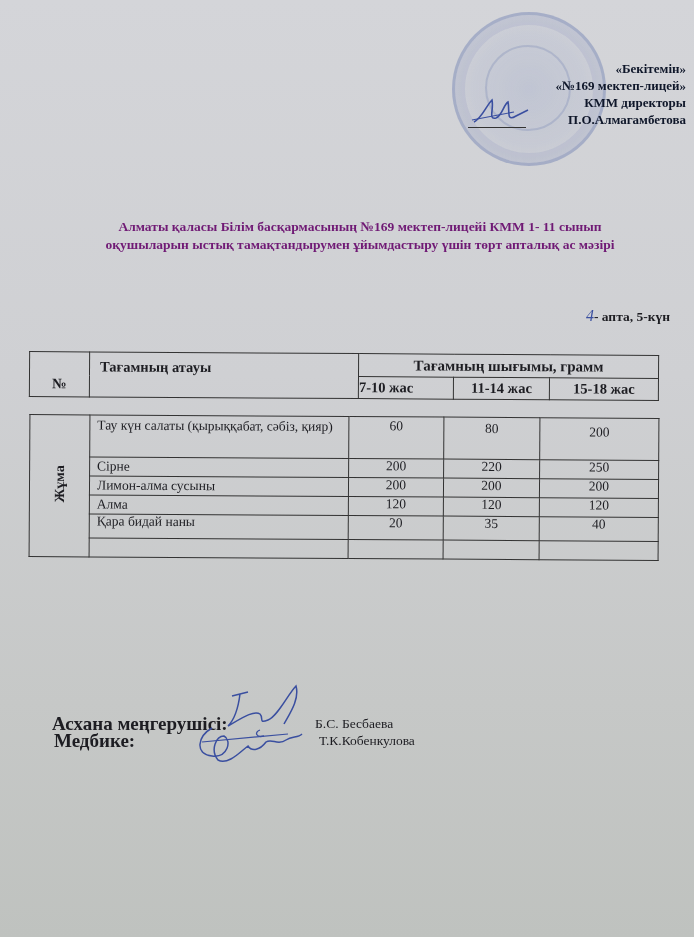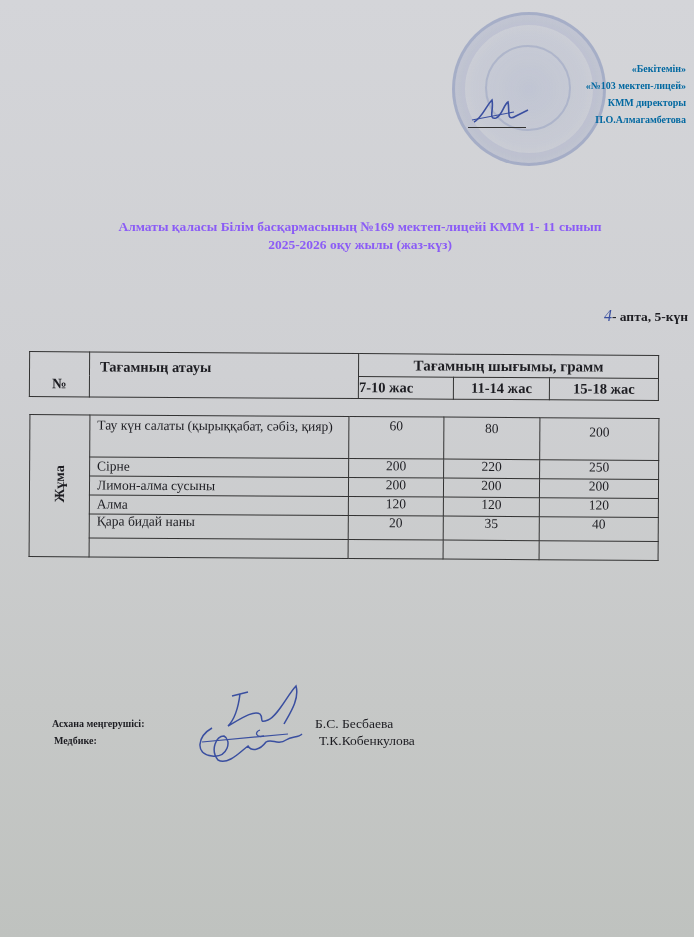--- a/index.html
+++ b/index.html
@@ -4,69 +4,69 @@
   <style>
     html, body { margin: 0; padding: 0; }
     body {
       width: 694px; height: 937px; overflow: hidden;
       background: linear-gradient(180deg, #d4d5d9 0%, #cfd0d3 40%, #c6c8c7 75%, #bfc2bf 100%);
       font-family: "Liberation Serif", serif;
       color: #1d1d22;
       position: relative;
     }
     .abs { position: absolute; }
-    .approval { right: 8px; top: 60px; text-align: right; font-weight: bold; font-size: 10px; line-height: 17px; color: #0369a1; }
+    .approval { right: 8px; top: 60px; text-align: right; font-weight: bold; font-size: 13px; line-height: 17px; color: #0f172a; }
     .stamp {
       left: 452px; top: 12px; width: 148px; height: 148px; border-radius: 50%;
       border: 3px solid rgba(90,110,170,0.35);
       box-shadow: inset 0 0 0 10px rgba(90,110,170,0.12);
       background: radial-gradient(circle, rgba(110,130,190,0.18) 0%, rgba(110,130,190,0.10) 55%, rgba(110,130,190,0.04) 70%);
     }
     .stamp-inner { position:absolute; left: 30px; top: 30px; width: 82px; height: 82px; border-radius: 50%; border: 2px solid rgba(90,110,170,0.22); }
     .sign-line { left: 468px; top: 127px; width: 58px; border-bottom: 1px solid #333; }
     .sig1 { left: 470px; top: 96px; }
-    .title { left: 40px; top: 218px; width: 640px; text-align: center; font-weight: bold; font-size: 13.5px; line-height: 17.5px; color: #8b5cf6; }
-    .week { right: 6px; top: 307px; font-weight: bold; font-size: 13.5px; margin-left: 36px; }
+    .title { left: 40px; top: 218px; width: 640px; text-align: center; font-weight: bold; font-size: 13.5px; line-height: 17.5px; color: #701a75; }
+    .week { right: 24px; top: 307px; font-weight: bold; font-size: 13.5px; margin-left: 36px; }
     .week .num { color: #3a4fa0; font-style: italic; font-weight: normal; font-size: 16px; }
     table { border-collapse: collapse; position: absolute; }
     td { border: 1.2px solid #333; padding: 0; }
     .hdr { left: 29px; top: 353px; width: 630px; height: 46px; transform: rotate(0.35deg); }
     .hdr td { font-weight: bold; font-size: 14.5px; }
     .body-tbl { left: 29px; top: 416px; width: 630px; transform: rotate(0.35deg); }
     .body-tbl td { font-family: "Liberation Serif", serif; font-size: 13.5px; line-height: 14px; }
     .num-cell { text-align: center; vertical-align: top; }
     .name-cell { padding-left: 7px !important; }
     .day-label { writing-mode: vertical-rl; transform: rotate(180deg); font-weight: bold; font-size: 14px; display:inline-block; }
-    .footer { left: 52px; top: 715px; font-weight: bold; font-size: 10px; line-height: 17px; }
+    .footer { left: 52px; top: 715px; font-weight: bold; font-size: 19px; line-height: 17px; }
     .footer-names { left: 315px; top: 715px; font-weight: normal; font-size: 13.5px; line-height: 17px; }
     .sig2 { left: 188px; top: 680px; }
   </style>
 </head>
 <body>
 
 <div class="abs stamp">
   <div class="stamp-inner"></div>
 </div>
 
 <svg class="abs sig1" width="60" height="34">
   <path d="M4 26 C12 22, 16 10, 22 4 C24 14, 18 24, 26 22 C32 20, 34 8, 38 6 C40 16, 36 26, 46 20 C50 18, 54 16, 58 14" stroke="#3a4fa0" stroke-width="1.6" fill="none"></path>
   <path d="M2 24 L44 16" stroke="#3a4fa0" stroke-width="1.2" fill="none"></path>
 </svg>
 <div class="abs sign-line"></div>
 
 <div class="abs approval">
   <div>«Бекітемін»</div>
-  <div>«№103 мектеп-лицей»</div>
+  <div>«№169 мектеп-лицей»</div>
   <div>КММ директоры</div>
   <div>П.О.Алмагамбетова</div>
 </div>
 
 <div class="abs title">
   <div>Алматы қаласы  Білім басқармасының №169 мектеп-лицейі КММ 1- 11 сынып</div>
-  <div>2025-2026 оқу жылы (жаз-күз)</div>
+  <div>оқушыларын  ыстық тамақтандырумен ұйымдастыру үшін  төрт апталық ас мәзірі</div>
 </div>
 
 <div class="abs week">
   <span class="num">4</span><span>- апта, 5-күн</span>
 </div>
 
 <table class="hdr">
   <tbody>
       <tr style="height:23px">
     <td rowspan="2" style="width:59px; text-align:center; vertical-align:bottom; padding-bottom:4px !important;">№</td>

